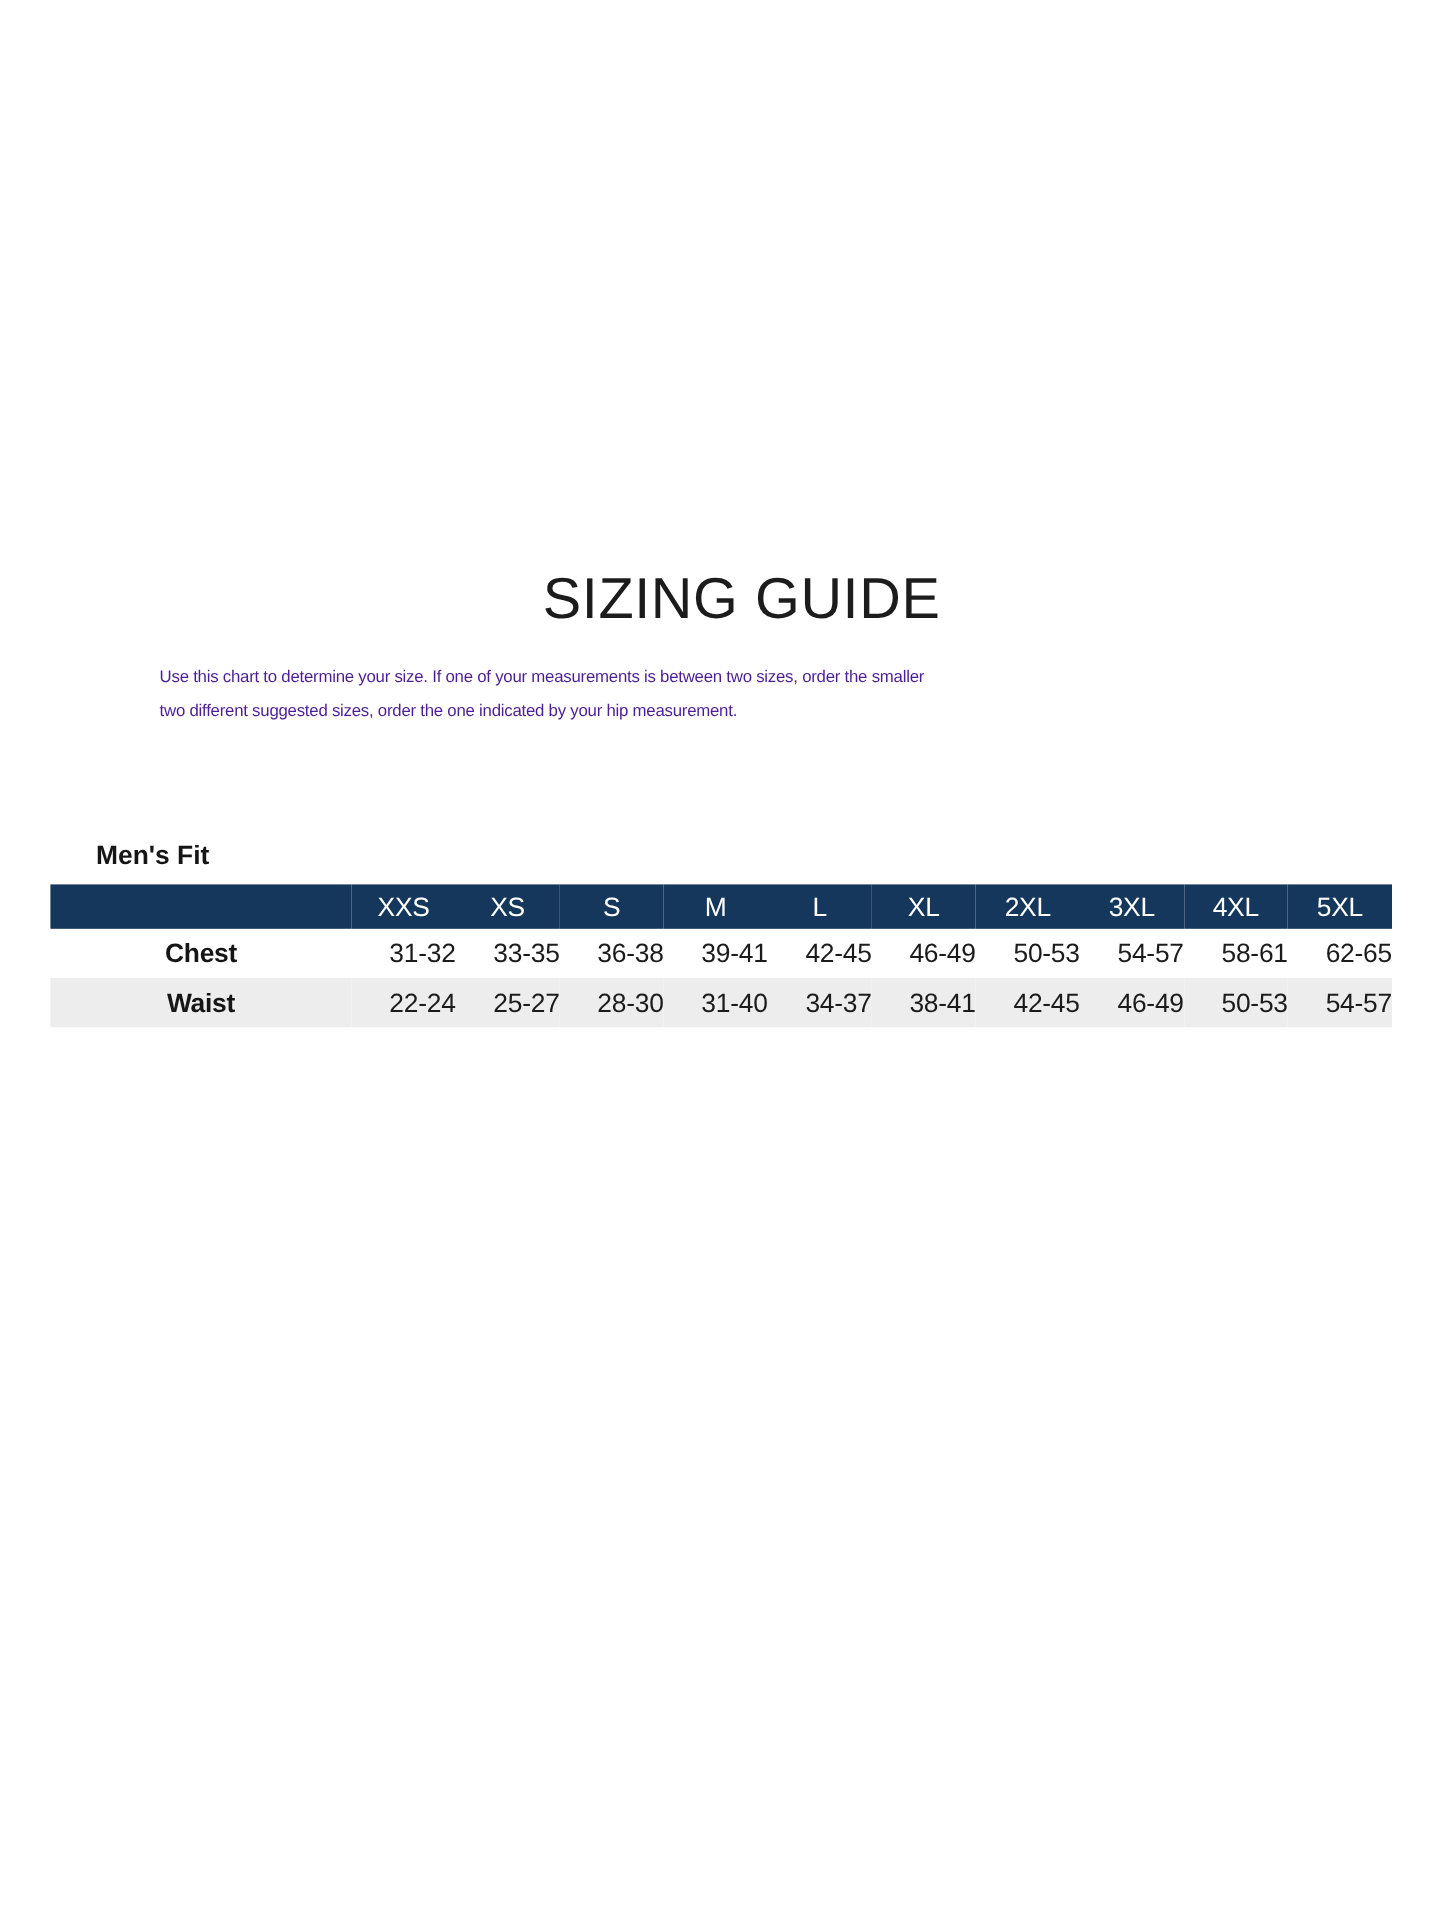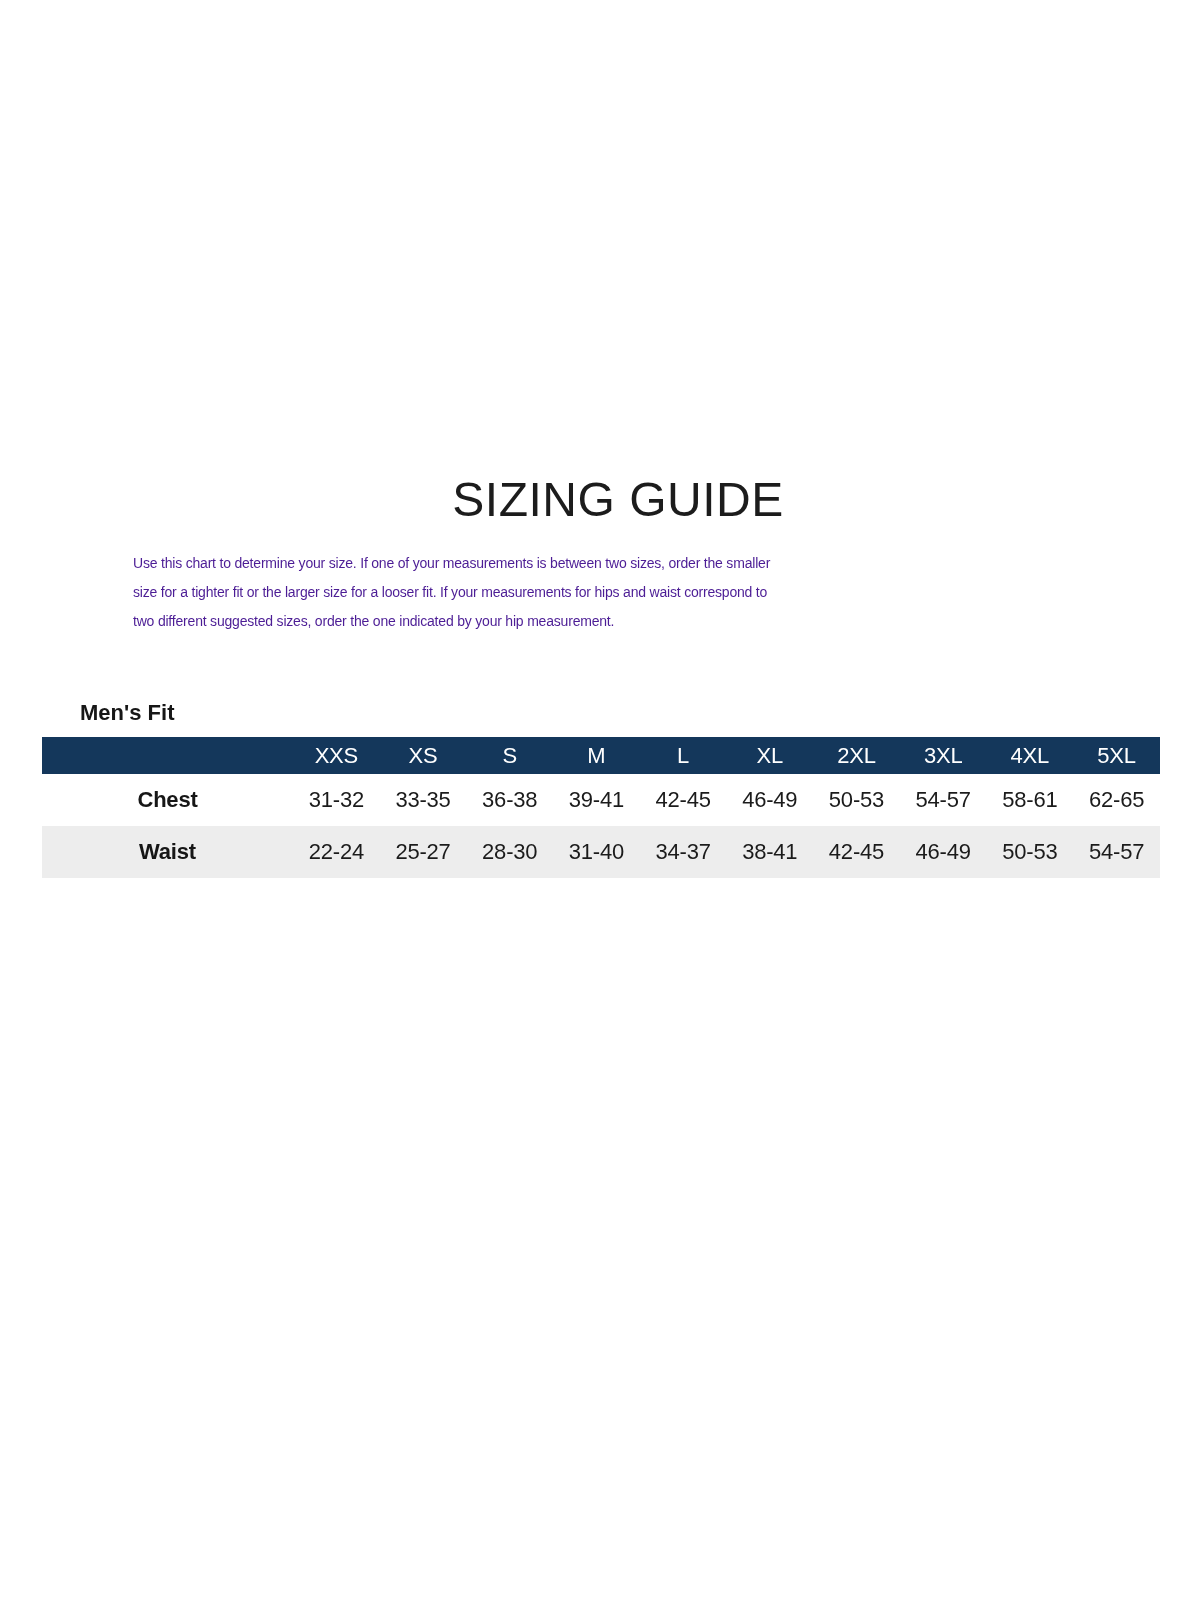--- a/index.html
+++ b/index.html
@@ -73,43 +73,43 @@
   .size-table thead tr {
     height: 37px;
     background: var(--header-bg, #14375b);
     margin-left: 32px;
   }
   .size-table thead th {
     color: var(--header-text, #ffffff);
     font-weight: 400;
   }
   .size-table tbody tr {
-    height: 52px;
+    height: 41px;
     background: transparent;
   }
   .size-table tbody tr:nth-child(2) {
     background: var(--alt-row-bg, #ededed);
   }
   .size-table tbody th {
     font-weight: 700;
     color: #161616;
   }
   .size-table tbody td {
     font-weight: 400;
     color: #1b1b1b;
+    text-align: right;
   }
 </style>
 </head>
 <body>
 
 <h1 class="title">SIZING GUIDE</h1>
 
 <div class="intro">
   <div class="intro-line">Use this chart to determine your size. If one of your measurements is between two sizes, order the smaller</div>
-  <div class="intro-line">size for a tighter fit or the larger size for a looser fit. If your measurements for hips and waist correspond to</div>
   <div class="intro-line">two different suggested sizes, order the one indicated by your hip measurement.</div>
 </div>
 
 <div class="section-label">Men's Fit</div>
 
 <table class="size-table">
   <colgroup>
       <col style="width: 251px;">
       <col>
       <col>

